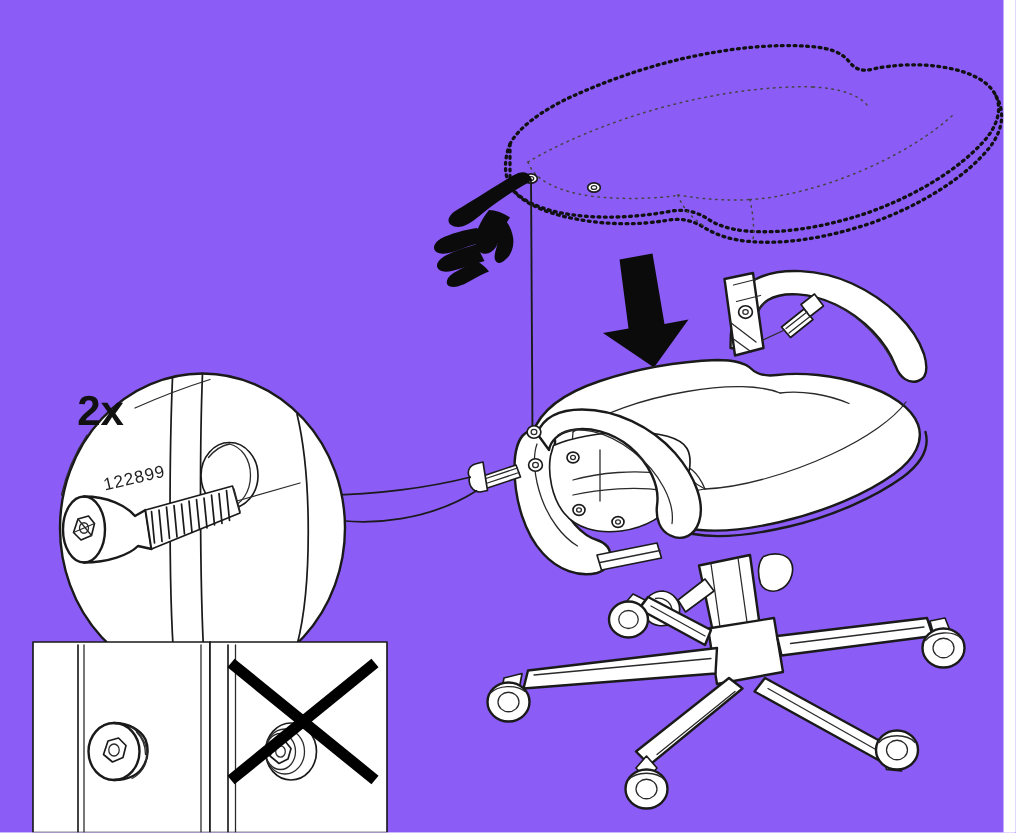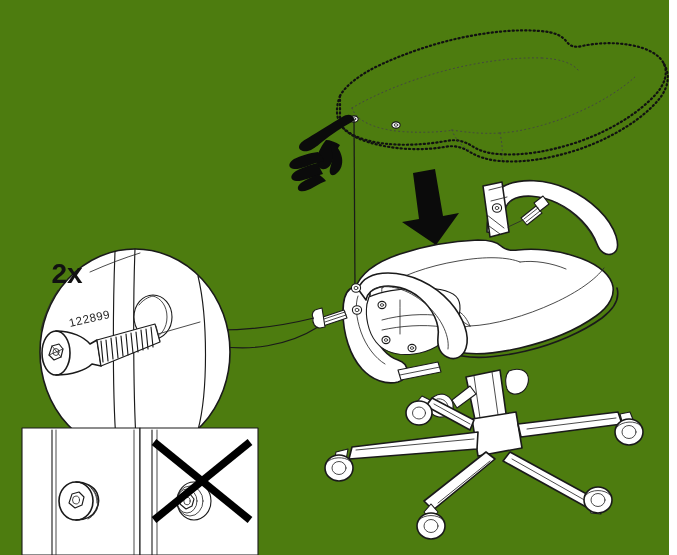--- a/index.html
+++ b/index.html
@@ -8,21 +8,21 @@
     padding: 0;
     background: #ffffff;
   }
   body {
     font-family: "Liberation Sans", sans-serif;
   }
   #stage {
     position: relative;
     width: 669px;
     height: 555px;
-    background: #4d7c0f;
+    background: #8b5cf6;
     overflow: hidden;
     text-decoration: underline;
   }
   #stage svg {
     position: absolute;
     top: 0;
     left: 0;
     display: block;
   }
   .ln {

